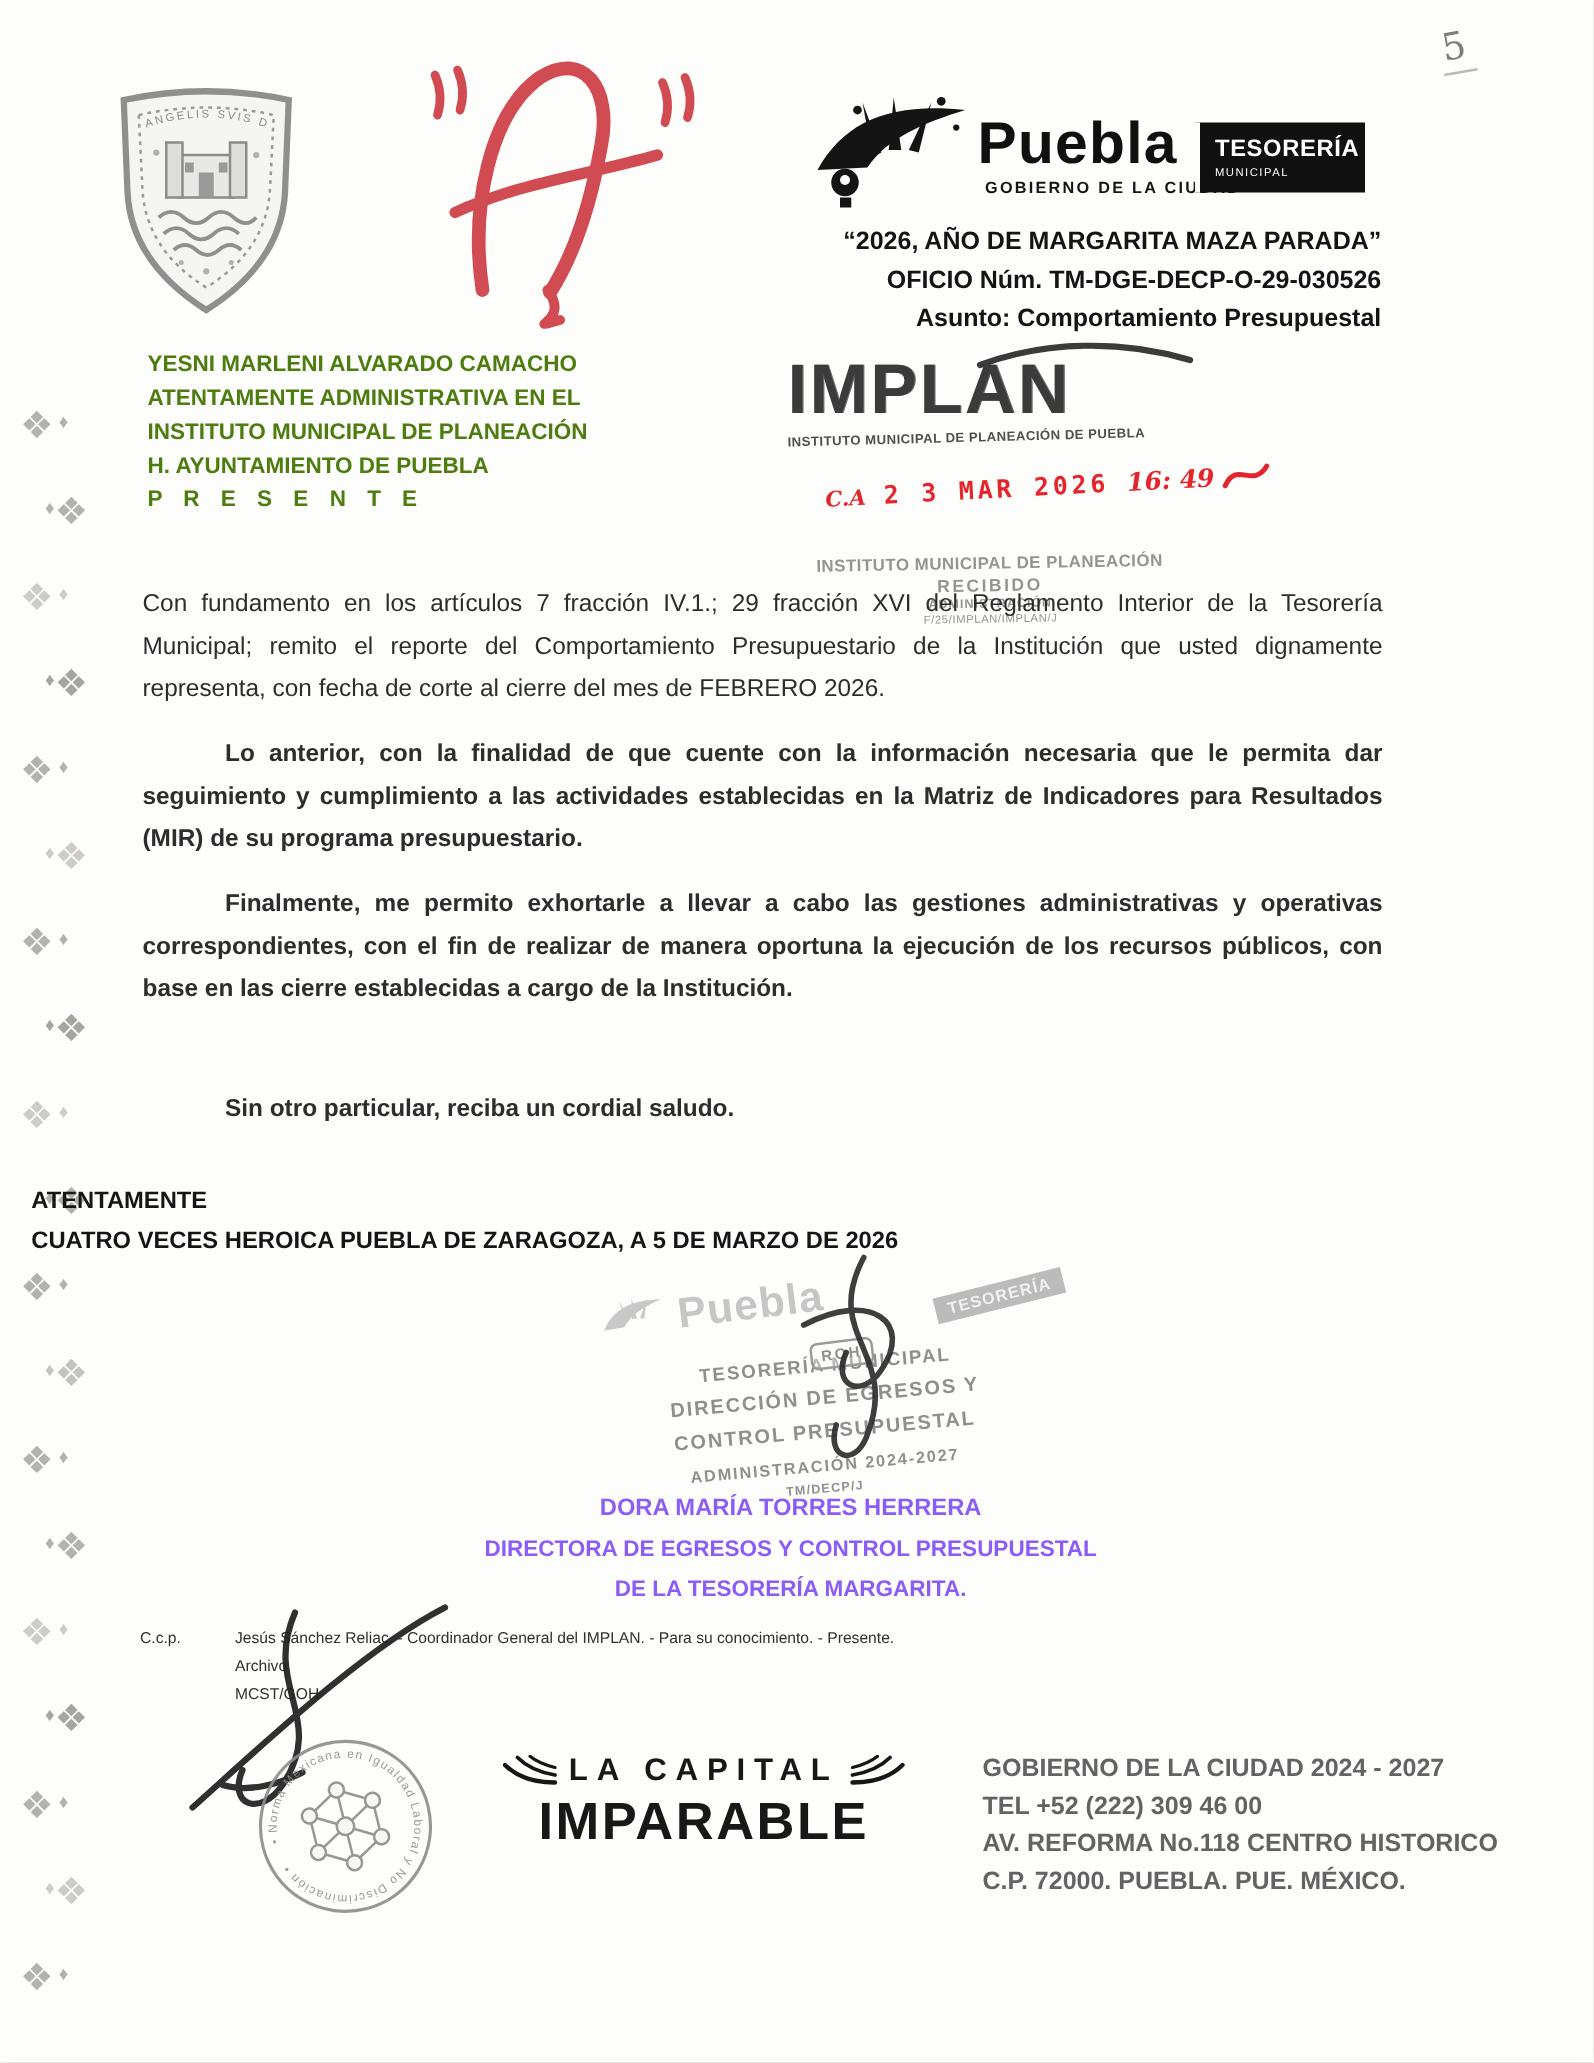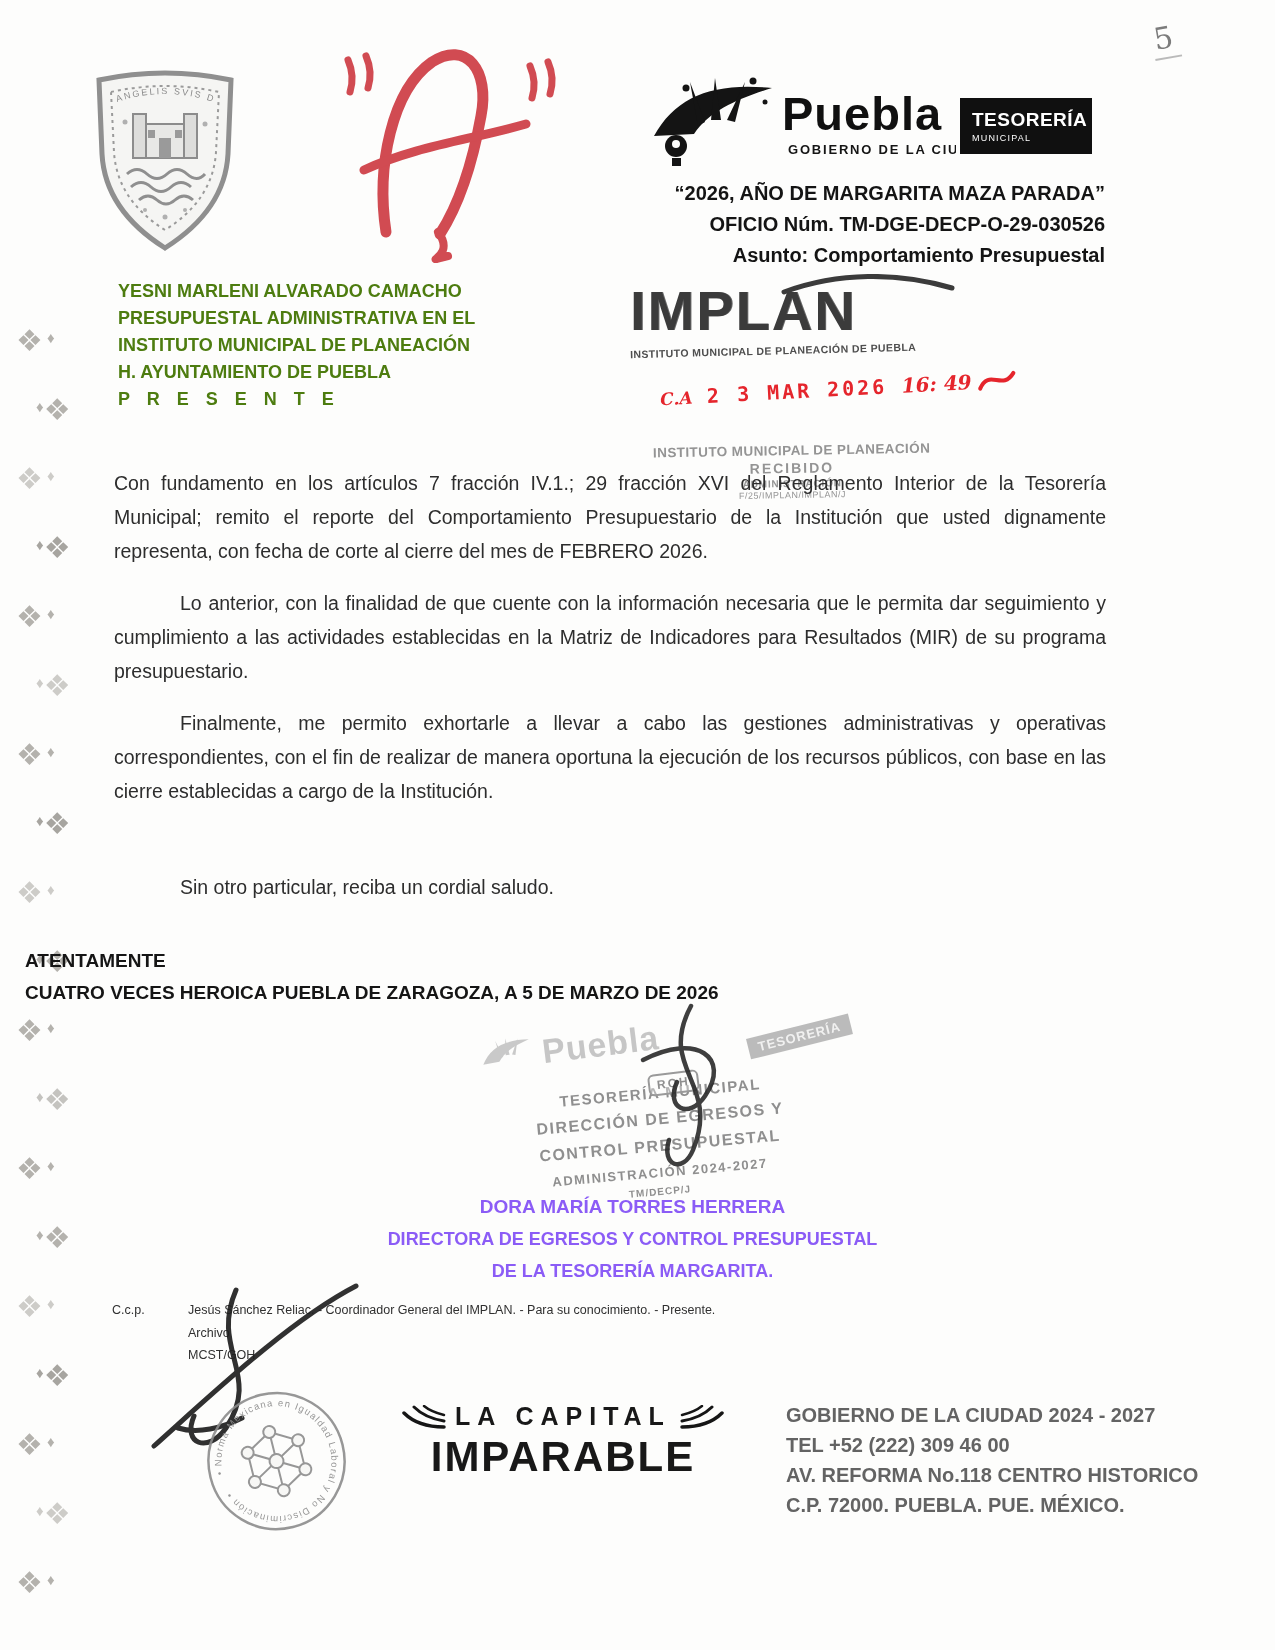--- a/index.html
+++ b/index.html
@@ -64,21 +64,21 @@
   
   .recv-stamp{left:612px;top:443px;width:360px;text-align:center;color:#8f8f8f;transform:rotate(-1deg);opacity:.95;}
   .recv-l1{font-size:13.5px;font-weight:700;letter-spacing:.4px;}
   .recv-l2{font-size:14px;font-weight:800;letter-spacing:2px;margin-top:2px;}
   .recv-l3{font-size:10px;font-weight:700;letter-spacing:.8px;margin-top:2px;}
   .recv-l4{font-size:9px;letter-spacing:.5px;margin-top:1px;}
 
   
   .body-text{left:114px;top:466px;width:992px;font-size:19.5px;line-height:34px;color:#2d2d2d;text-align:justify;}
   .body-text p{margin:0 0 18px 0;}
-  .body-text p.ind{text-indent:66px;}
+  .body-text p.ind{text-indent:66px;font-weight:bold;}
   .body-text p.salute{margin-top:62px;}
 
   
   .closing{left:25px;top:950px;width:1215px;font-weight:700;color:#151515;}
   .closing .atent{font-size:19px;}
   .closing .place{font-size:19px;margin-top:10px;}
 
   
   .stamp-cluster{left:440px;top:1020px;width:440px;height:195px;}
   .ghost-brand{position:absolute;left:38px;top:8px;transform:rotate(-7deg);opacity:.6;color:#a3a3a3;
@@ -107,21 +107,21 @@
   .ccp-1{left:188px;top:1303px;font-size:12.5px;color:#303030;}
   .ccp-2{left:188px;top:1326px;font-size:12.5px;color:#303030;}
   .ccp-3{left:188px;top:1348px;font-size:12.5px;color:#303030;}
   .big-signature{left:138px;top:1278px;}
 
   
   .seal{left:198px;top:1382px;transform:rotate(-14deg);opacity:.9;}
 
   
   .cap-logo{left:398px;top:1402px;width:330px;text-align:center;color:#181818;}
-  .cap-row{display:flex;align-items:flex-end;justify-content:center;gap:9px;}
+  .cap-row{display:flex;align-items:center;justify-content:center;gap:9px;}
   .cap-line1{font-size:25px;font-weight:800;letter-spacing:7px;}
   .cap-line2{font-size:42px;font-weight:800;letter-spacing:2px;margin-top:2px;}
 
   
   .footer-info{left:786px;top:1400px;font-size:20px;font-weight:700;color:#636363;line-height:30px;}
 </style>
 </head>
 <body>
 
 <div class="page">
@@ -209,21 +209,21 @@
     <div class="badge-title">TESORERÍA</div>
     <div class="badge-sub">MUNICIPAL</div>
   </div>
 
   <div class="abs hdr-line hdr-year">“2026, AÑO DE MARGARITA MAZA PARADA”</div>
   <div class="abs hdr-line hdr-oficio">OFICIO Núm. TM-DGE-DECP-O-29-030526</div>
   <div class="abs hdr-line hdr-asunto">Asunto: Comportamiento Presupuestal</div>
 
   <div class="abs recipient">
     <div>YESNI MARLENI ALVARADO CAMACHO</div>
-    <div>PRESUPUESTAL ADMINISTRATIVA EN EL</div>
+    <div>ATENTAMENTE ADMINISTRATIVA EN EL</div>
     <div>INSTITUTO MUNICIPAL DE PLANEACIÓN</div>
     <div>H. AYUNTAMIENTO DE PUEBLA</div>
     <div class="presente">P R E S E N T E</div>
   </div>
 
   <div class="abs implan">
     <div class="implan-name">IMPLAN</div>
     <svg class="implan-swoosh" width="180" height="22" viewBox="0 0 180 22">
       <path d="M6,18 C60,-2 120,-2 174,14" stroke="#3b3b3b" stroke-width="5" fill="none" stroke-linecap="round"></path>
     </svg>

